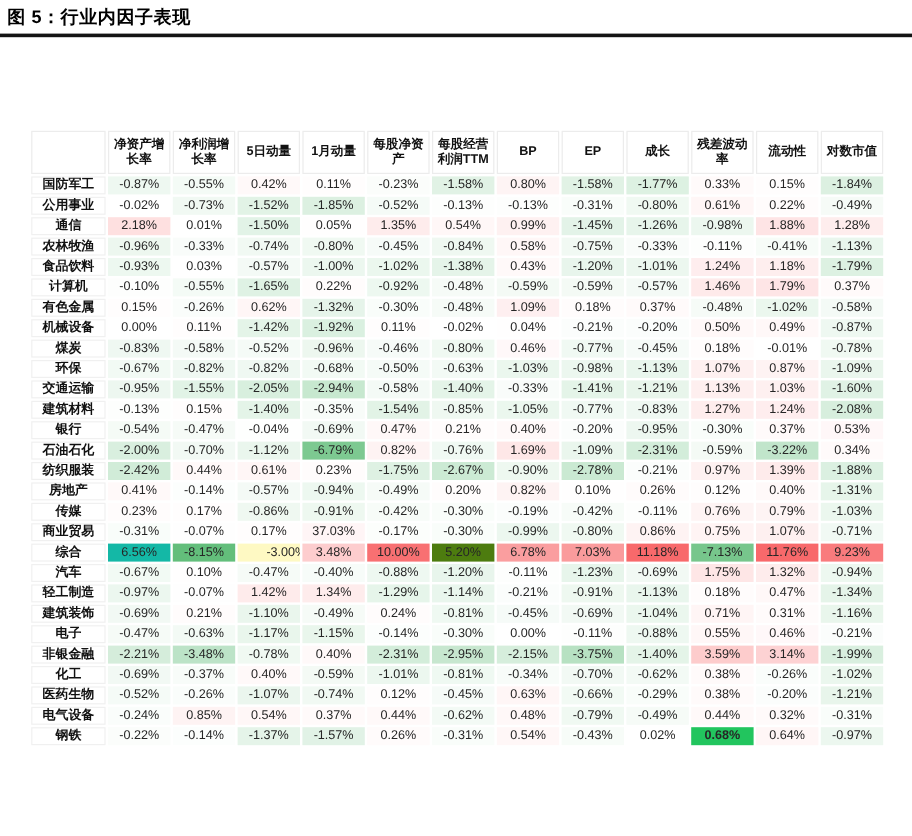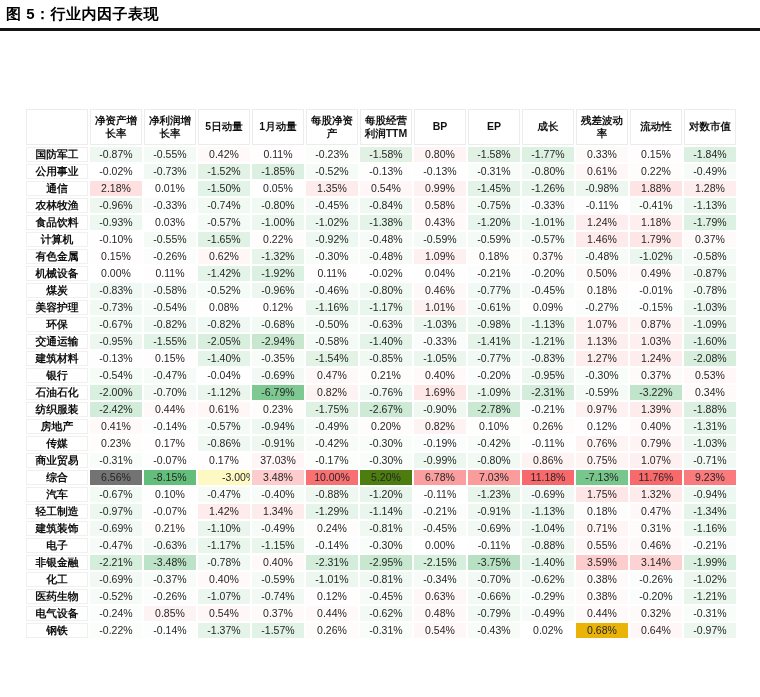--- a/index.html
+++ b/index.html
@@ -214,35 +214,20 @@
           <td style="background-color: rgb(246, 251, 248);">-0.46%</td>
           <td style="background-color: rgb(240, 249, 242);">-0.80%</td>
           <td style="background-color: rgb(255, 248, 249);">0.46%</td>
           <td style="background-color: rgb(240, 249, 243);">-0.77%</td>
           <td style="background-color: rgb(246, 251, 248);">-0.45%</td>
           <td style="background-color: rgb(255, 252, 252);">0.18%</td>
           <td style="background-color: rgb(255, 255, 255);">-0.01%</td>
           <td style="background-color: rgb(240, 249, 242);">-0.78%</td>
         </tr>
         <tr>
-          <th class="rowlabel">美容护理</th>
-          <td style="background-color: rgb(241, 249, 243);">-0.73%</td>
-          <td style="background-color: rgb(245, 251, 246);">-0.54%</td>
-          <td style="background-color: rgb(255, 254, 254);">0.08%</td>
-          <td style="background-color: rgb(255, 253, 253);">0.12%</td>
-          <td style="background-color: rgb(233, 246, 236);">-1.16%</td>
-          <td style="background-color: rgb(233, 246, 236);">-1.17%</td>
-          <td style="background-color: rgb(254, 241, 241);">1.01%</td>
-          <td style="background-color: rgb(243, 250, 245);">-0.61%</td>
-          <td style="background-color: rgb(255, 254, 254);">0.09%</td>
-          <td style="background-color: rgb(250, 253, 251);">-0.27%</td>
-          <td style="background-color: rgb(252, 254, 253);">-0.15%</td>
-          <td style="background-color: rgb(235, 247, 238);">-1.03%</td>
-        </tr>
-        <tr>
           <th class="rowlabel">环保</th>
           <td style="background-color: rgb(242, 250, 244);">-0.67%</td>
           <td style="background-color: rgb(239, 248, 242);">-0.82%</td>
           <td style="background-color: rgb(239, 248, 242);">-0.82%</td>
           <td style="background-color: rgb(242, 250, 244);">-0.68%</td>
           <td style="background-color: rgb(245, 251, 247);">-0.50%</td>
           <td style="background-color: rgb(243, 250, 245);">-0.63%</td>
           <td style="background-color: rgb(235, 247, 238);">-1.03%</td>
           <td style="background-color: rgb(236, 247, 239);">-0.98%</td>
           <td style="background-color: rgb(233, 246, 237);">-1.13%</td>
@@ -365,21 +350,21 @@
           <td style="background-color: rgb(249, 253, 250);">-0.30%</td>
           <td style="background-color: rgb(236, 247, 239);">-0.99%</td>
           <td style="background-color: rgb(240, 249, 242);">-0.80%</td>
           <td style="background-color: rgb(254, 243, 243);">0.86%</td>
           <td style="background-color: rgb(255, 244, 244);">0.75%</td>
           <td style="background-color: rgb(254, 240, 240);">1.07%</td>
           <td style="background-color: rgb(241, 249, 244);">-0.71%</td>
         </tr>
         <tr>
           <th class="rowlabel">综合</th>
-          <td style="background-color: #737373;">6.56%</td>
+          <td style="background-color: #14b8a6;">6.56%</td>
           <td style="background-color: rgb(99, 190, 123);">-8.15%</td>
           <td style="background-color: #fef9c3; padding-left: 24px;">-3.00%</td>
           <td style="background-color: rgb(253, 205, 206);">3.48%</td>
           <td style="background-color: rgb(248, 112, 114);">10.00%</td>
           <td style="background-color: #4d7c0f;">5.20%</td>
           <td style="background-color: rgb(250, 158, 159);">6.78%</td>
           <td style="background-color: rgb(250, 155, 156);">7.03%</td>
           <td style="background-color: rgb(248, 105, 107);">11.18%</td>
           <td style="background-color: rgb(119, 198, 140);">-7.13%</td>
           <td style="background-color: rgb(248, 105, 107);">11.76%</td>
@@ -509,20 +494,20 @@
           <th class="rowlabel">钢铁</th>
           <td style="background-color: rgb(251, 253, 251);">-0.22%</td>
           <td style="background-color: rgb(252, 254, 253);">-0.14%</td>
           <td style="background-color: rgb(229, 244, 233);">-1.37%</td>
           <td style="background-color: rgb(225, 242, 230);">-1.57%</td>
           <td style="background-color: rgb(255, 251, 251);">0.26%</td>
           <td style="background-color: rgb(249, 253, 250);">-0.31%</td>
           <td style="background-color: rgb(255, 247, 247);">0.54%</td>
           <td style="background-color: rgb(247, 252, 248);">-0.43%</td>
           <td style="background-color: rgb(255, 255, 255);">0.02%</td>
-          <td style="background-color: #eab308;">0.68%</td>
+          <td style="background-color: #22c55e; font-weight: bold;">0.68%</td>
           <td style="background-color: rgb(255, 246, 246);">0.64%</td>
           <td style="background-color: rgb(236, 247, 239);">-0.97%</td>
         </tr>
       </tbody>
   </table>
 
 </div>
 
 </body></html>

